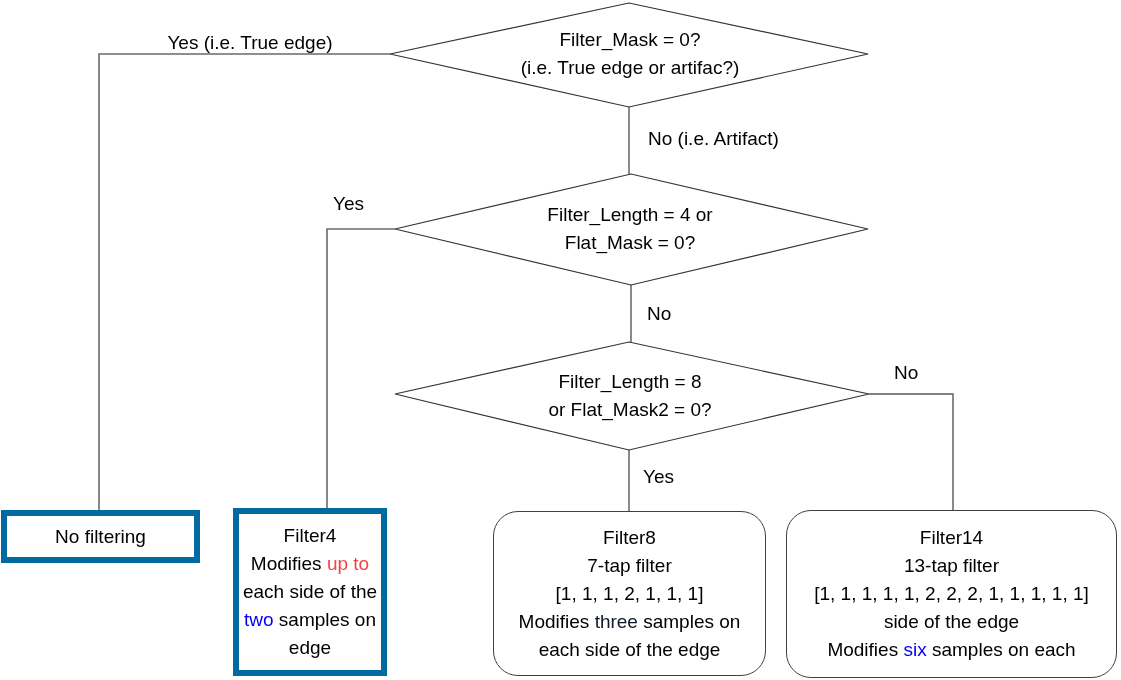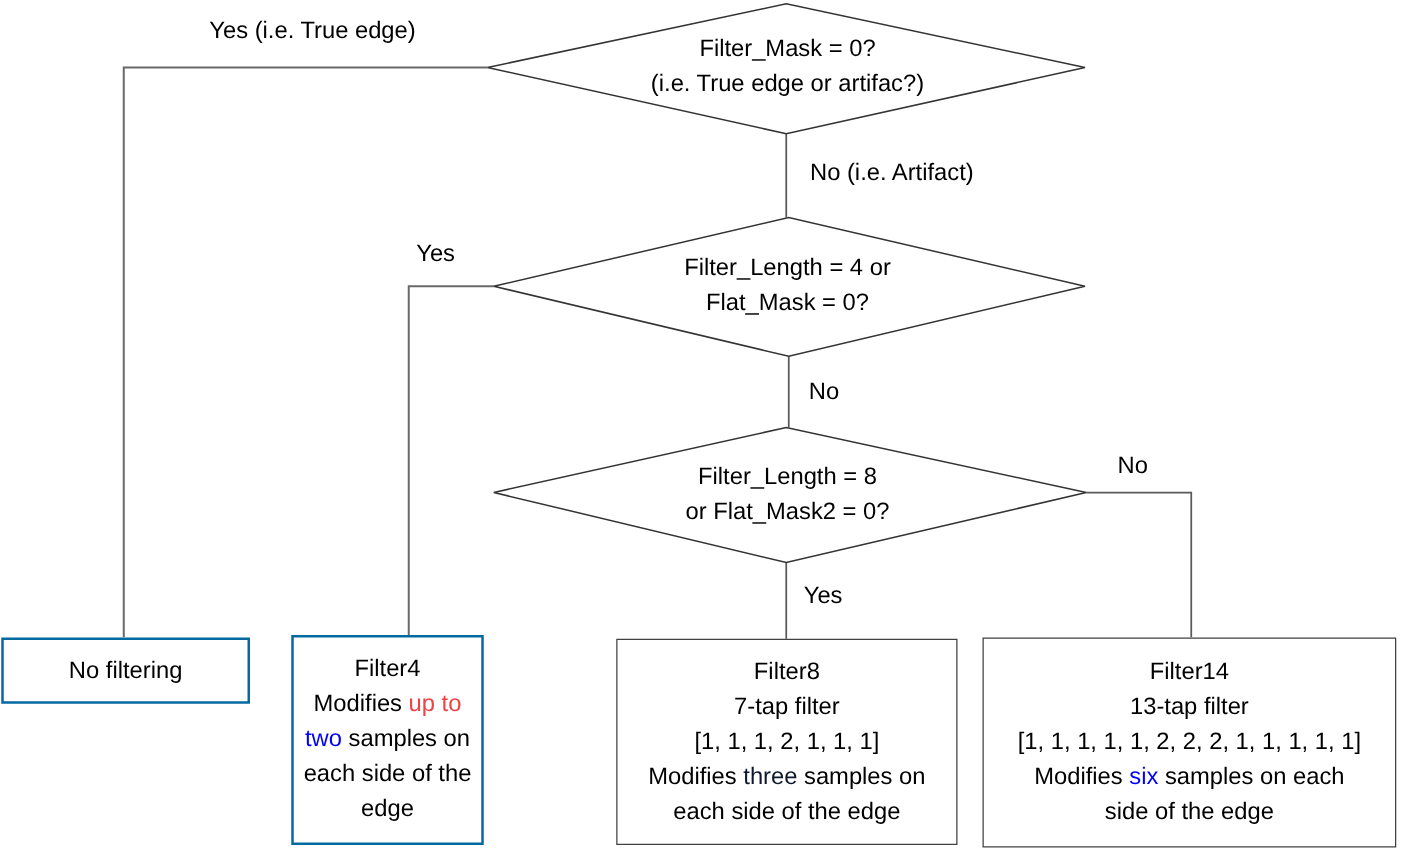--- a/index.html
+++ b/index.html
@@ -31,30 +31,30 @@
   }
   .edge-label {
     position: absolute;
     line-height: 24px;
     white-space: nowrap;
   }
   .edge-label.centered { text-align: center; }
   .result-box {
     position: absolute;
     background: #ffffff;
-    border: 2px solid #0369a1;
+    border: 6px solid #0369a1;
     box-sizing: border-box;
     display: flex;
     flex-direction: column;
     justify-content: center;
     align-items: center;
     text-align: center;
     line-height: 28px;
   }
-  .result-box.thin { border-width: 1px; border-color: #404040; }
+  .result-box.thin { border-width: 1px; border-color: #404040; border-radius: 25px; }
 </style>
 </head>
 <body>
 
 <div id="canvas">
 
   <svg id="wires" viewBox="0 0 1121 680" xmlns="http://www.w3.org/2000/svg">
 
     <polyline points="390,54 99,54 99,510" fill="none" stroke="#696969" stroke-width="1.6"></polyline>
     <polyline points="629,107 629,174" fill="none" stroke="#595959" stroke-width="1.4"></polyline>
@@ -76,48 +76,48 @@
   <div class="dtext" style="left:430px; top:201px; width:400px;">
     <div>Filter_Length = 4 or</div>
     <div>Flat_Mask = 0?</div>
   </div>
 
   <div class="dtext" style="left:430px; top:368px; width:400px;">
     <div>Filter_Length = 8</div>
     <div>or Flat_Mask2 = 0?</div>
   </div>
 
-  <div class="edge-label centered" style="left:110px; top:13px; width:280px;">Yes (i.e. True edge)</div>
+  <div class="edge-label centered" style="left:110px; top:31px; width:280px;">Yes (i.e. True edge)</div>
   <div class="edge-label" style="left:648px; top:127px;">No (i.e. Artifact)</div>
   <div class="edge-label" style="left:333px; top:192px;">Yes</div>
   <div class="edge-label" style="left:647px; top:302px;">No</div>
   <div class="edge-label" style="left:894px; top:361px;">No</div>
   <div class="edge-label" style="left:643px; top:465px;">Yes</div>
 
   <div class="result-box" style="left:1px; top:510px; width:199px; height:53px;">
       <div><span>No filtering</span></div>
     </div>
 
   <div class="result-box" style="left:233px; top:508px; width:154px; height:168px;">
       <div><span>Filter4</span></div>
       <div><span>Modifies </span><span style="color: #ef4444;">up to</span></div>
+      <div><span>each side of the</span></div>
       <div><span style="color: rgb(0, 0, 255);">two</span><span> samples on</span></div>
-      <div><span>each side of the</span></div>
       <div><span>edge</span></div>
     </div>
 
   <div class="result-box thin" style="left:493px; top:511px; width:273px; height:165px;">
       <div><span>Filter8</span></div>
       <div><span>7-tap filter</span></div>
       <div><span>[1, 1, 1, 2, 1, 1, 1]</span></div>
       <div><span>Modifies </span><span style="color: #0f172a;">three</span><span> samples on</span></div>
       <div><span>each side of the edge</span></div>
     </div>
 
   <div class="result-box thin" style="left:786px; top:510px; width:331px; height:168px;">
       <div><span>Filter14</span></div>
       <div><span>13-tap filter</span></div>
       <div><span>[1, 1, 1, 1, 1, 2, 2, 2, 1, 1, 1, 1, 1]</span></div>
+      <div><span>side of the edge</span></div>
       <div><span>Modifies </span><span style="color: rgb(0, 0, 255);">six</span><span> samples on each</span></div>
-      <div><span>side of the edge</span></div>
     </div>
 
 </div>
 
 </body></html>

